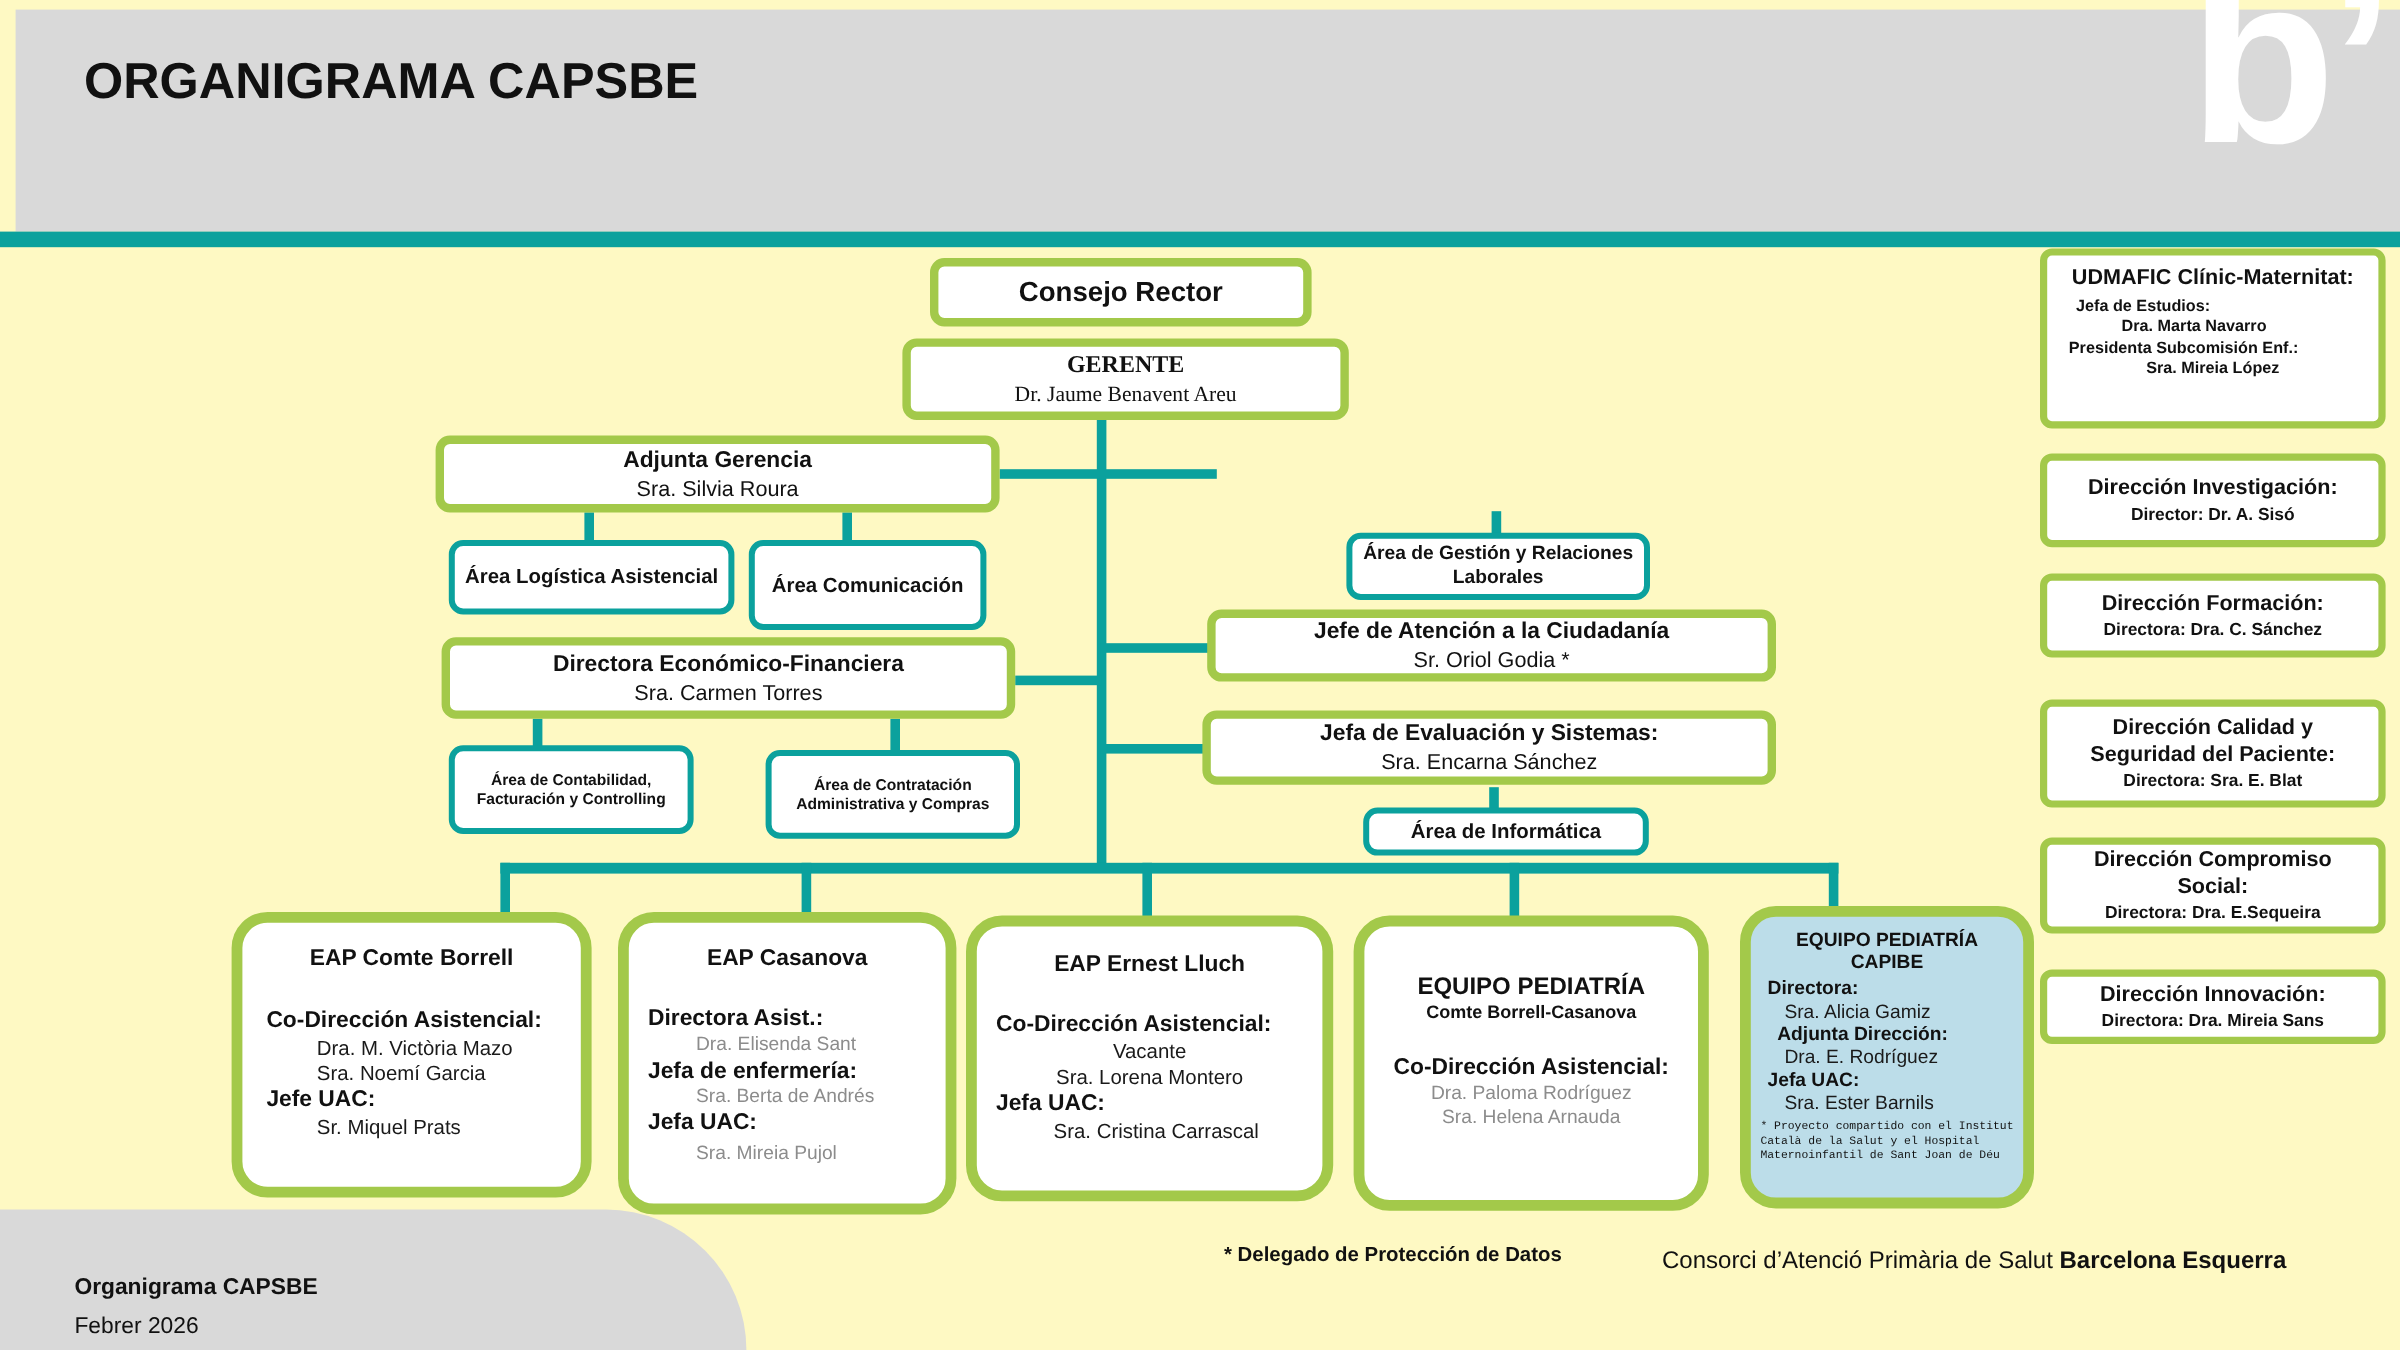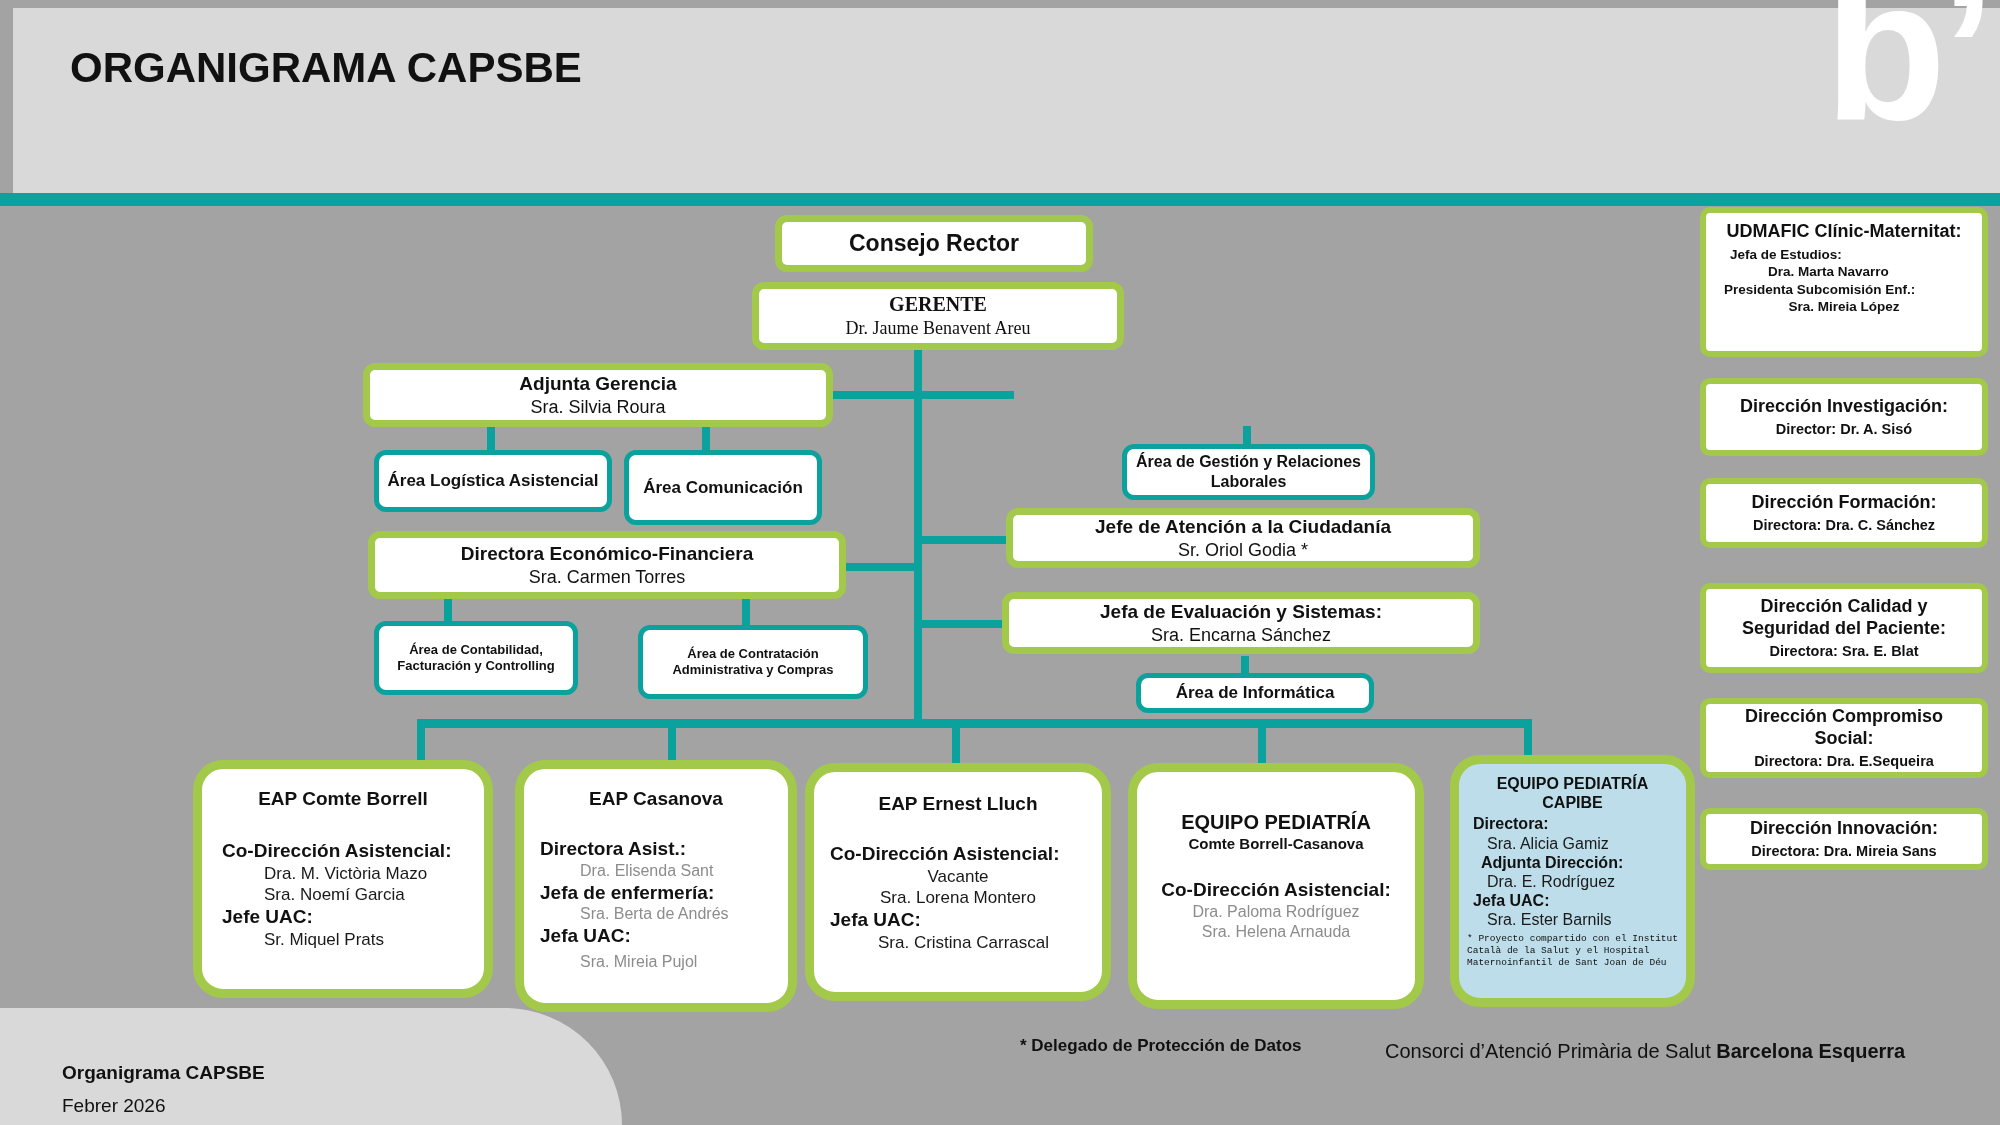--- a/index.html
+++ b/index.html
@@ -6,21 +6,21 @@
     --teal:#0ba19d;
     --green:#a3c94a;
     --hdr:#d9d9d9;
     --blue:#bcdde9;
     --muted:#8c8c8c;
   }
   *{box-sizing:border-box;}
   html,body{margin:0;padding:0;background:#fff;}
   #canvas{
     position:relative;width:2000px;height:1125px;overflow:hidden;
-    font-family:"Liberation Sans",sans-serif;color:#111;background:#a3a3a3;
+    font-family:"Liberation Sans",sans-serif;color:#111;background:#fef9c3;
   }
   
   .hdr{position:absolute;left:13px;top:8px;right:0;height:185px;background:var(--hdr);}
   .hdr-title{position:absolute;left:57px;top:36px;font-size:42px;font-weight:bold;color:#111;}
   .logo{position:absolute;right:10px;top:-58px;font-size:200px;font-weight:bold;color:#fff;line-height:1;letter-spacing:-6px;}
   .tealbar{position:absolute;left:0;top:193px;width:2000px;height:13px;background:var(--teal);}
   
   .box{position:absolute;background:#fff;border-radius:12px;display:flex;flex-direction:column;
        align-items:center;justify-content:center;text-align:center;line-height:1.25;}
   .g{border:7px solid var(--green);}
@@ -106,21 +106,21 @@
 
   <div class="box g" style="left:1002px;top:592px;width:478px;height:62px;">
     <div class="bt" style="font-size:19px;">Jefa de Evaluación y Sistemas:</div>
     <div style="font-size:18px;">Sra. Encarna Sánchez</div>
   </div>
 
   <div class="box t" style="left:374px;top:621px;width:204px;height:74px;">
     <div class="bt" style="font-size:13px;padding:0 10px;">Área de Contabilidad, Facturación y Controlling</div>
   </div>
 
-  <div class="box t" style="left:638px;top:625px;width:230px;height:74px;">
+  <div class="box t" style="left:638px;top:625px;width:212px;height:74px;">
     <div class="bt" style="font-size:13px;padding:0 10px;">Área de Contratación Administrativa y Compras</div>
   </div>
 
   <div class="box t" style="left:1136px;top:673px;width:238px;height:40px;">
     <div class="bt" style="font-size:17px;">Área de Informática</div>
   </div>
 
   <div class="box g big" style="left:193px;top:760px;width:300px;height:238px;padding:18px 0 0 0;">
     <div class="ttl-c" style="font-size:19px;">EAP Comte Borrell</div>
     <div style="height:28px;"></div>

